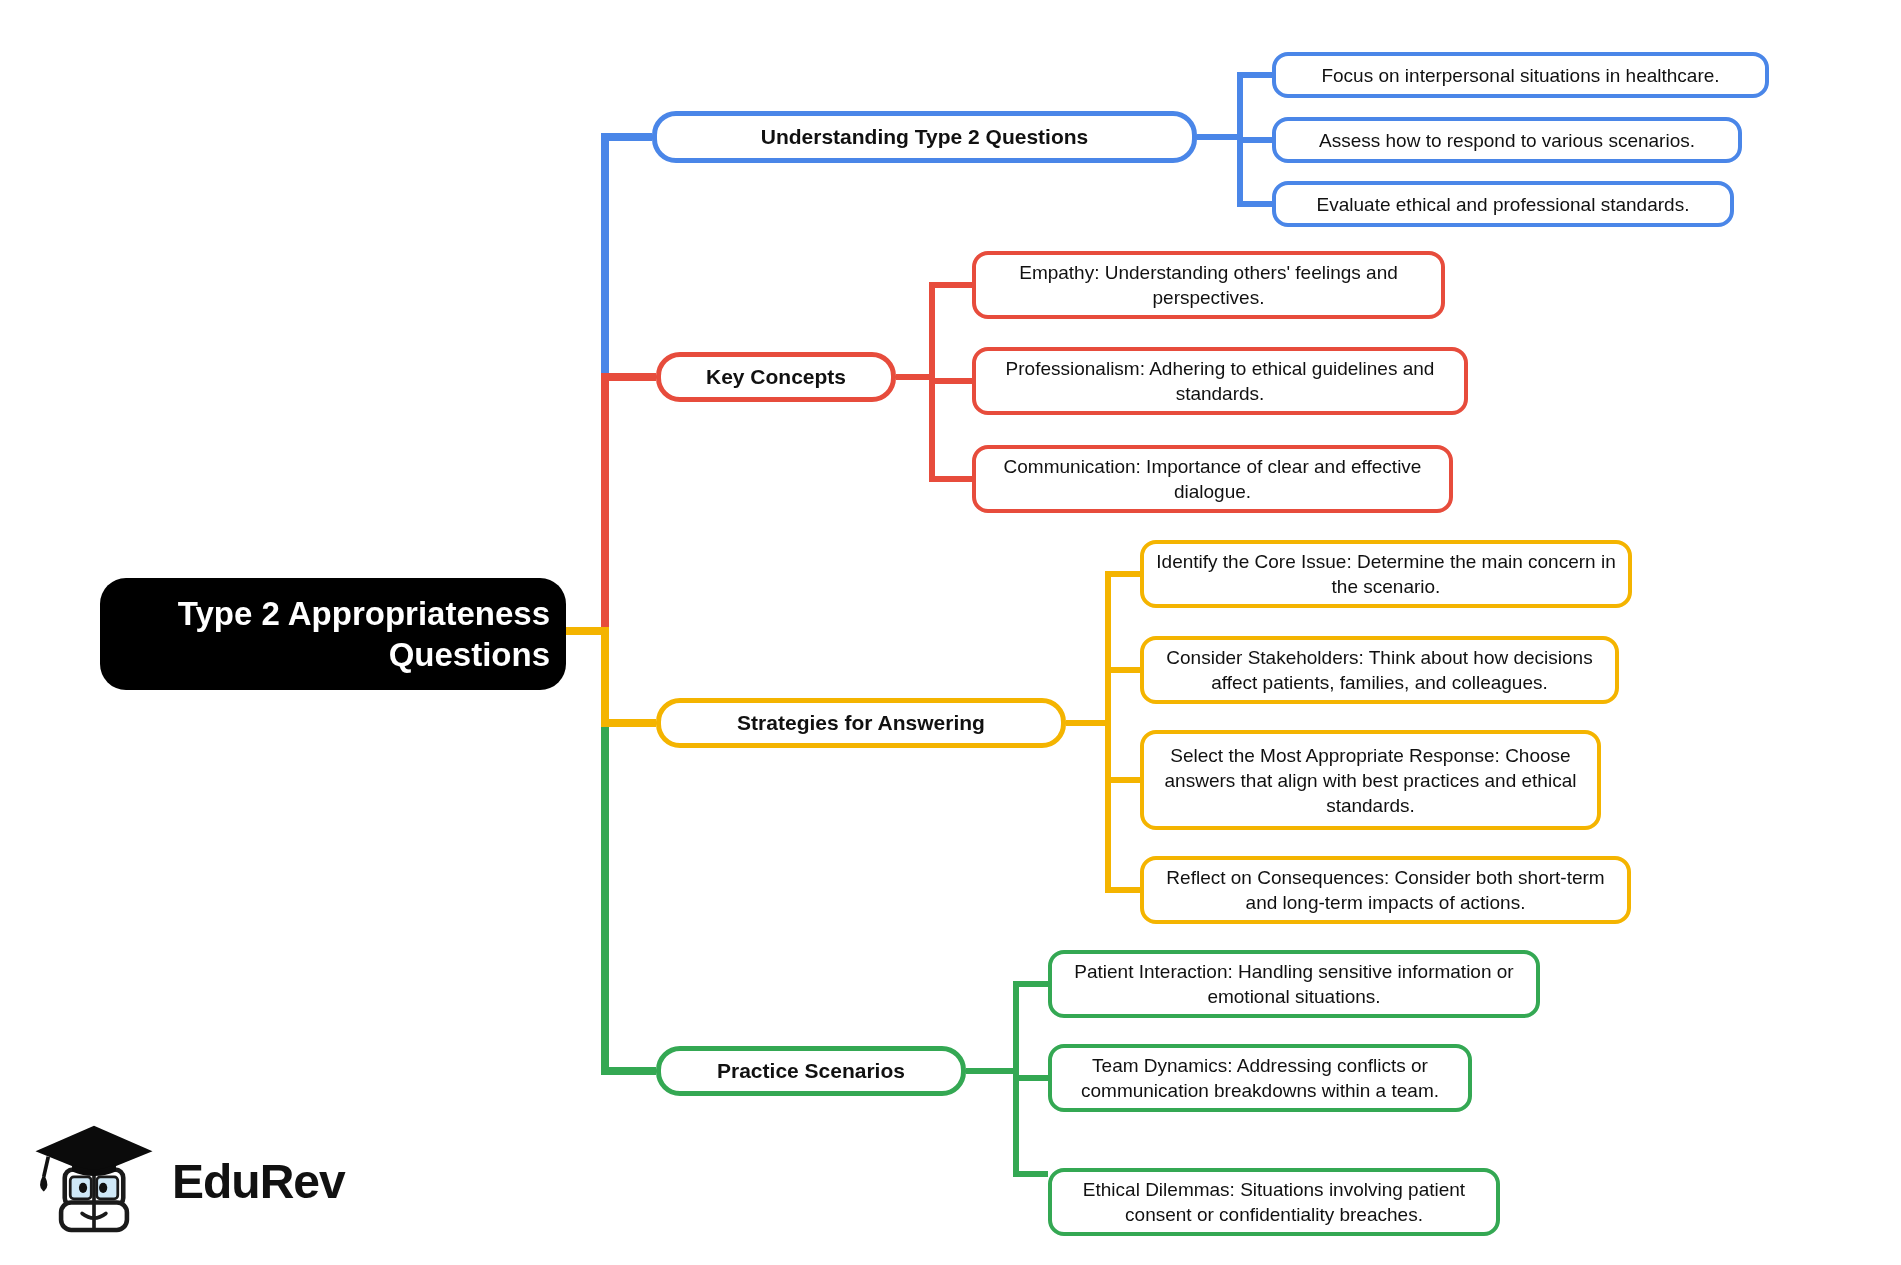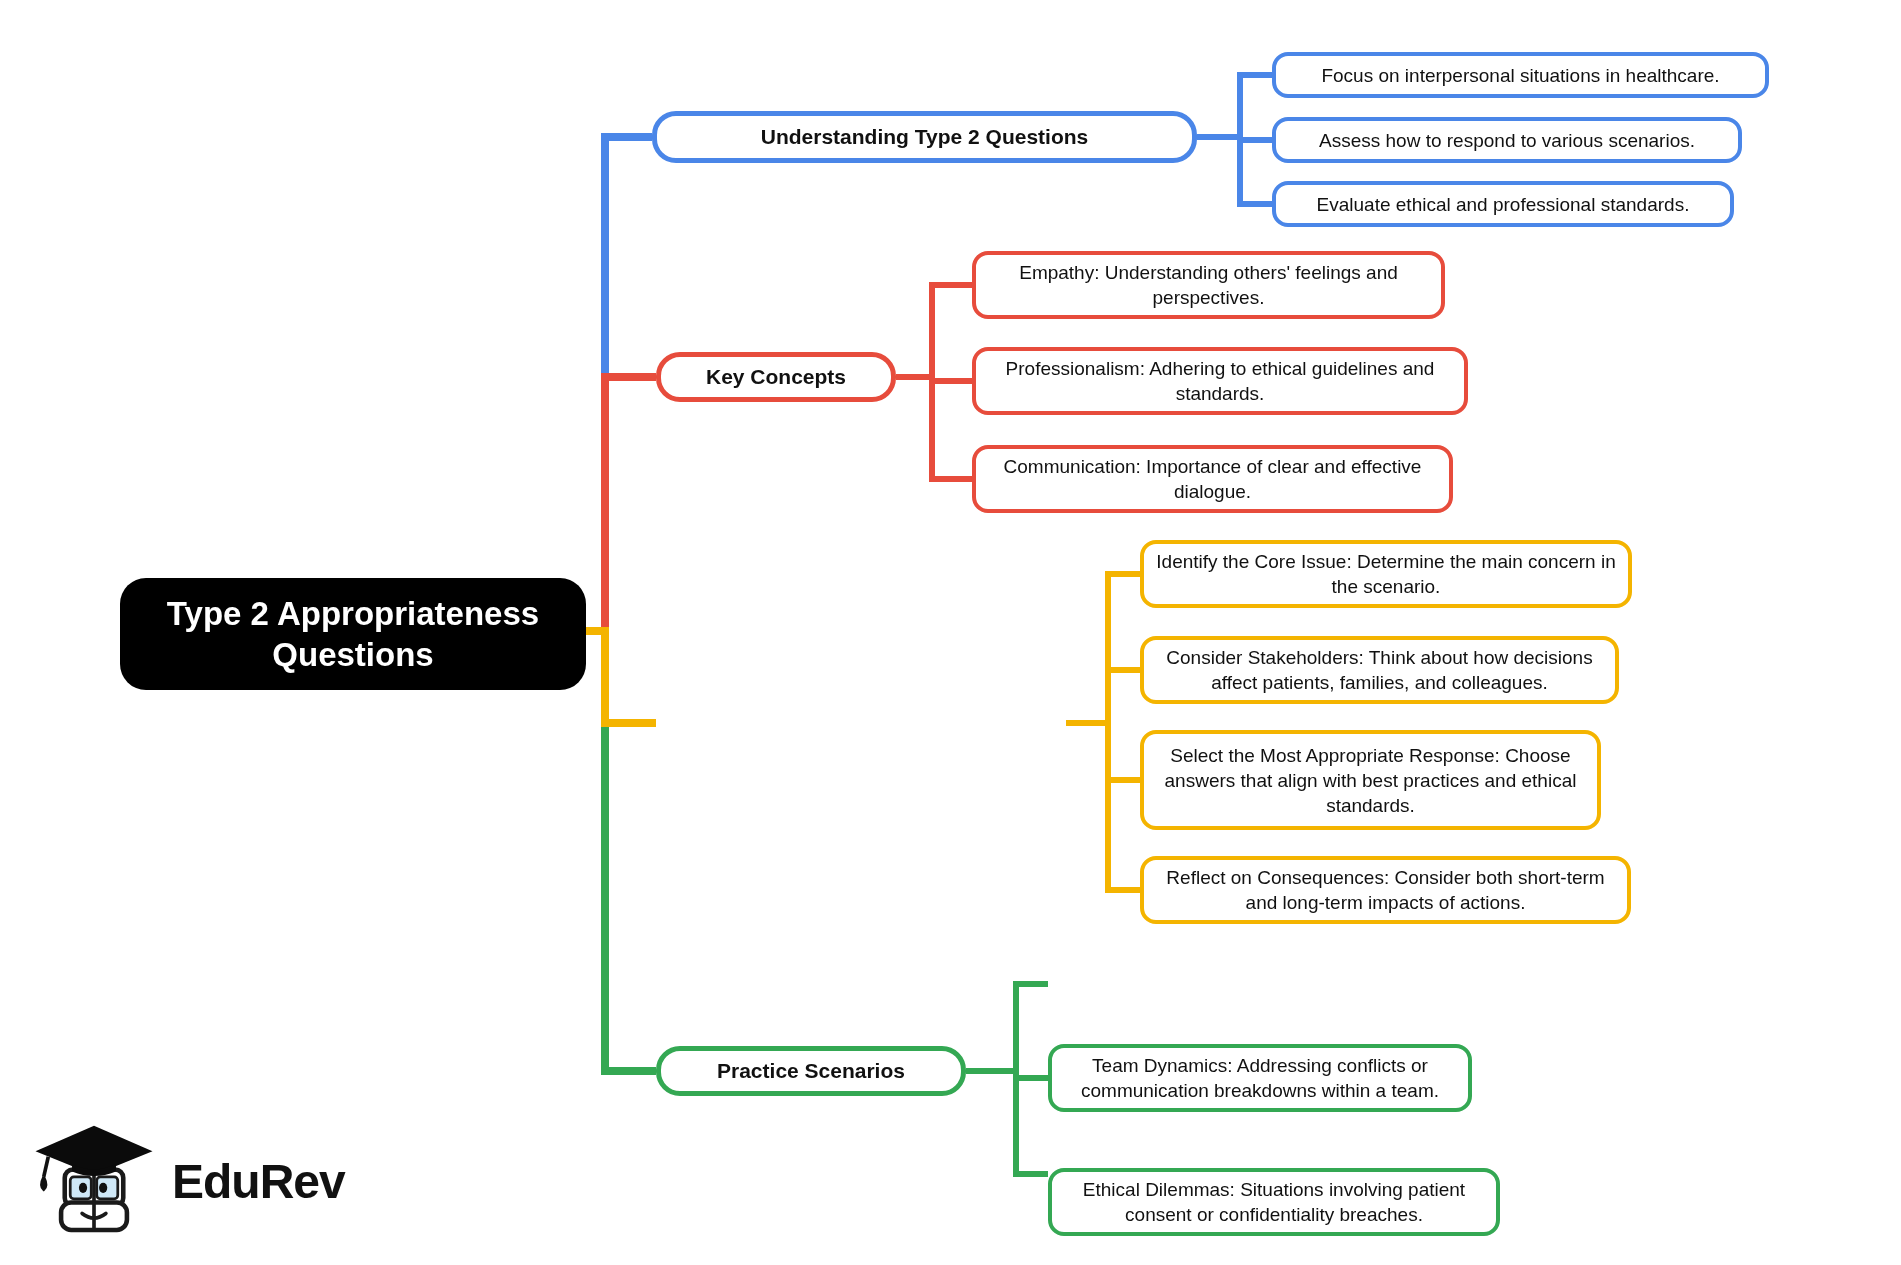--- a/index.html
+++ b/index.html
@@ -13,22 +13,22 @@
   .node{position:absolute;background:#ffffff;border-style:solid;box-sizing:border-box;
         display:flex;align-items:center;justify-content:center;text-align:center;}
   .branch{border-width:5px;border-radius:24px;font-size:21px;white-space:nowrap;padding:0 12px;font-weight:bold;}
   .child{border-width:4px;border-radius:16px;font-size:19px;line-height:25px;padding:4px 12px;}
   .c-blue{border-color:var(--blue,#4a86e8);}
   .c-red{border-color:var(--red,#e74c3c);}
   .c-yellow{border-color:var(--yellow,#f4b400);}
   .c-green{border-color:var(--green,#34a853);}
   .center-node{position:absolute;left:100px;top:578px;width:466px;height:112px;
         background:var(--center-bg,#000);color:var(--center-text,#fff);border-radius:26px;
-        display:flex;align-items:center;justify-content:center;text-align:center;
-        font-size:33px;font-weight:bold;line-height:1.25;padding:0 16px;box-sizing:border-box;margin-left:20px;}
+        display:flex;align-items:center;justify-content:center;text-align:right;
+        font-size:33px;font-weight:bold;line-height:1.25;padding:0 16px;box-sizing:border-box;}
   .logo{position:absolute;left:30px;top:1122px;display:flex;align-items:center;}
   .logo-text{font-size:48px;font-weight:bold;color:#111;margin-left:14px;letter-spacing:-1px;}
 </style>
 </head>
 <body>
 
 <div class="canvas">
 
   <div class="line l-blue" style="left:601px;top:133px;width:8px;height:246px"></div>
   <div class="line l-red" style="left:601px;top:375px;width:8px;height:256px"></div>
@@ -71,26 +71,28 @@
   <div class="node branch c-blue" style="left:652px;top:111px;width:545px;height:52px">Understanding Type 2 Questions</div>
   <div class="node child c-blue" style="left:1272px;top:52px;width:497px;height:46px">Focus on interpersonal situations in healthcare.</div>
   <div class="node child c-blue" style="left:1272px;top:117px;width:470px;height:46px">Assess how to respond to various scenarios.</div>
   <div class="node child c-blue" style="left:1272px;top:181px;width:462px;height:46px">Evaluate ethical and professional standards.</div>
 
   <div class="node branch c-red" style="left:656px;top:352px;width:240px;height:50px">Key Concepts</div>
   <div class="node child c-red" style="left:972px;top:251px;width:473px;height:68px">Empathy: Understanding others' feelings and perspectives.</div>
   <div class="node child c-red" style="left:972px;top:445px;width:481px;height:68px">Communication: Importance of clear and effective dialogue.</div>
   <div class="node child c-red" style="left:972px;top:347px;width:496px;height:68px">Professionalism: Adhering to ethical guidelines and standards.</div>
 
+  <div class="node branch c-yellow" style="left:656px;top:698px;width:410px;height:50px">Strategies for Answering</div>
   <div class="node child c-yellow" style="left:1140px;top:540px;width:492px;height:68px">Identify the Core Issue: Determine the main concern in the scenario.</div>
   <div class="node child c-yellow" style="left:1140px;top:636px;width:479px;height:68px">Consider Stakeholders: Think about how decisions affect patients, families, and colleagues.</div>
   <div class="node child c-yellow" style="left:1140px;top:730px;width:461px;height:100px">Select the Most Appropriate Response: Choose answers that align with best practices and ethical standards.</div>
   <div class="node child c-yellow" style="left:1140px;top:856px;width:491px;height:68px">Reflect on Consequences: Consider both short-term and long-term impacts of actions.</div>
 
   <div class="node branch c-green" style="left:656px;top:1046px;width:310px;height:50px">Practice Scenarios</div>
+  <div class="node child c-green" style="left:1048px;top:950px;width:492px;height:68px">Patient Interaction: Handling sensitive information or emotional situations.</div>
   <div class="node child c-green" style="left:1048px;top:1044px;width:424px;height:68px">Team Dynamics: Addressing conflicts or communication breakdowns within a team.</div>
   <div class="node child c-green" style="left:1048px;top:1168px;width:452px;height:68px">Ethical Dilemmas: Situations involving patient consent or confidentiality breaches.</div>
 
   <div class="logo">
     <svg width="128" height="118" viewBox="0 0 140 125">
 
       <path d="M20,36 L15,58" stroke="#111" stroke-width="4" fill="none"></path>
       <path d="M15,58 q-5,10 0,14 q5,-4 0,-14" fill="#111" stroke="#111" stroke-width="3"></path>
 
       <rect x="38" y="50" width="64" height="40" rx="9" fill="#ffffff" stroke="#1a1a1a" stroke-width="5"></rect>

